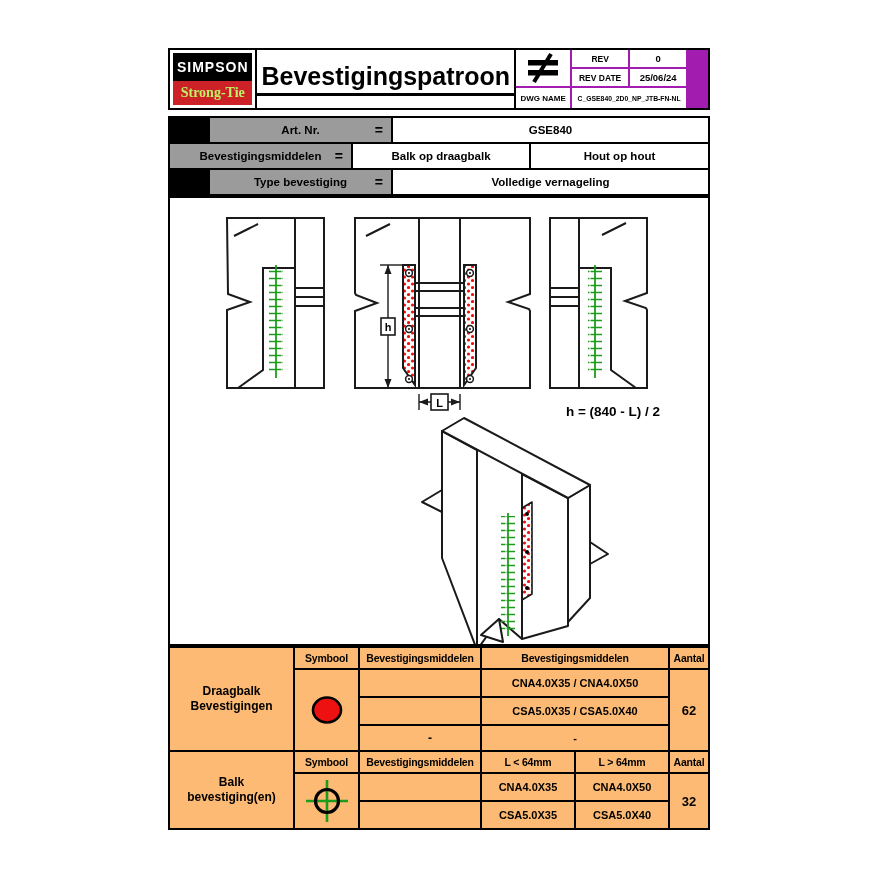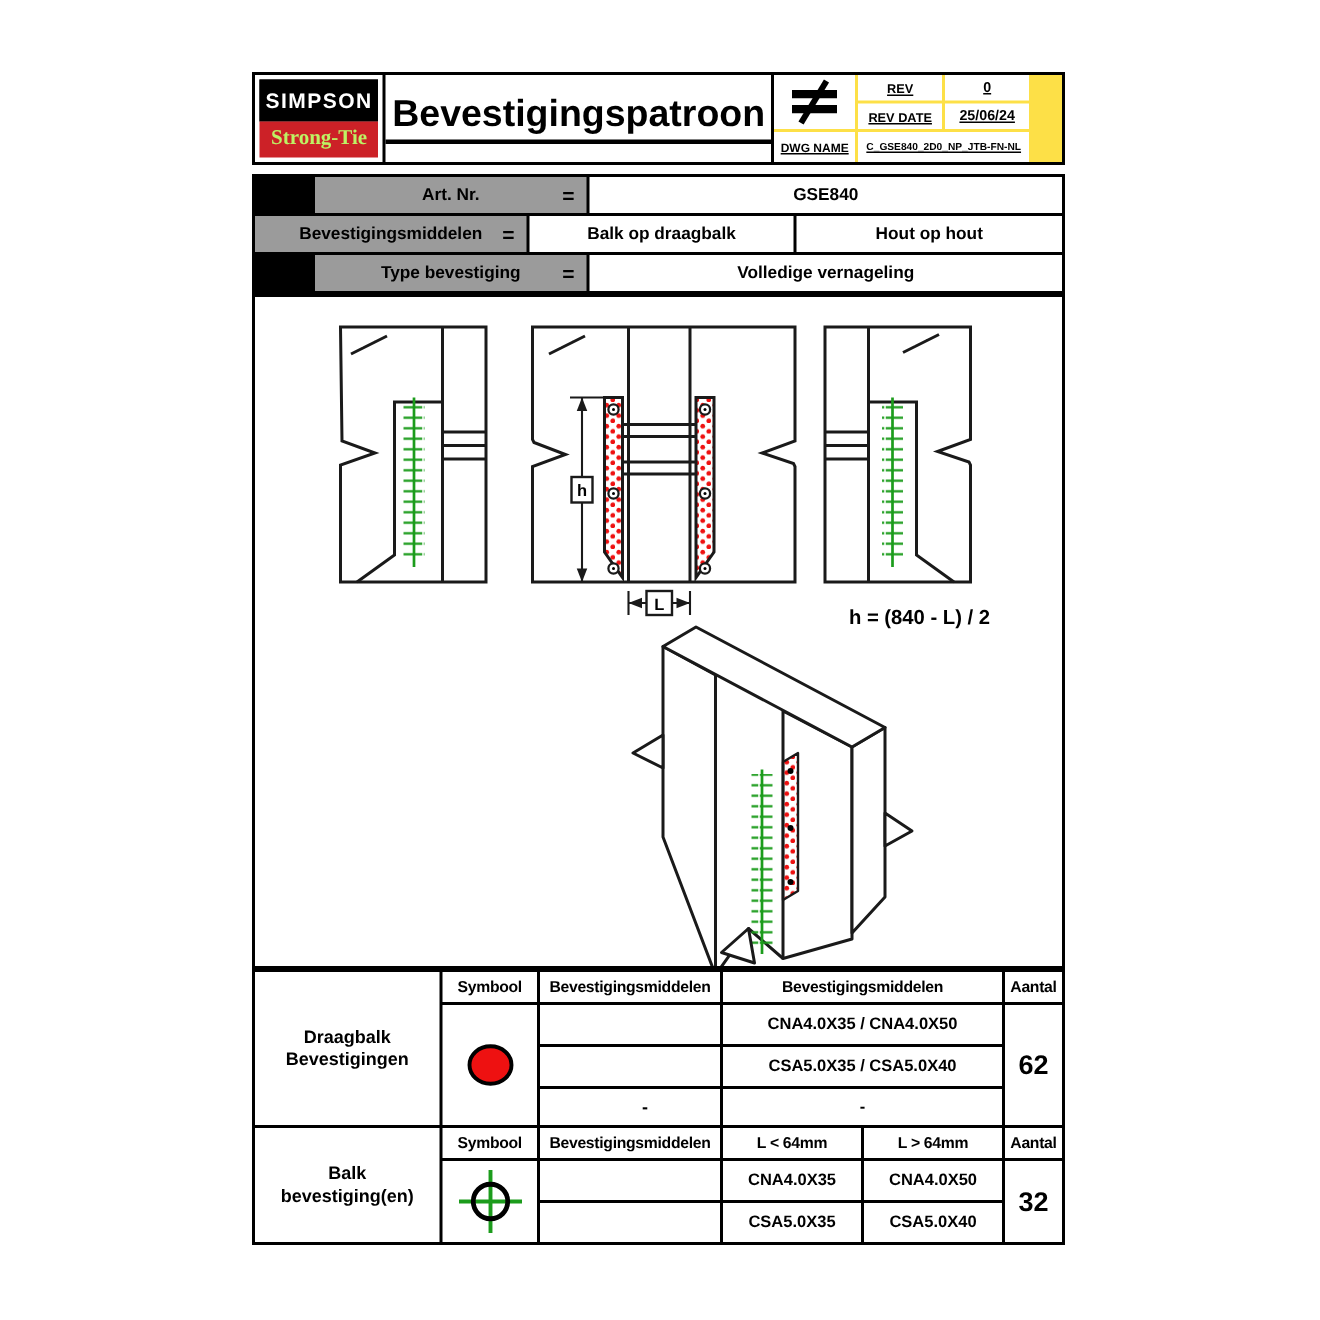--- a/index.html
+++ b/index.html
@@ -9,22 +9,22 @@
 
   
   .title-block{height:62px;border:2px solid #000;display:flex;background:#fff;}
   .logo-box{width:90px;border-right:2px solid #000;padding:3px 3px;display:flex;flex-direction:column;}
   .logo-simpson{background:#000;color:#fff;height:28px;display:flex;align-items:center;justify-content:center;
     font-weight:bold;font-size:14px;letter-spacing:1px;border:1px solid #000;}
   .logo-strongtie{background:#cc2127;color:#bef264;height:24px;display:flex;align-items:center;justify-content:center;
     font-family:"Liberation Serif",serif;font-weight:bold;font-size:14px;}
   .title-cell{flex:1;display:flex;align-items:center;justify-content:center;}
   .title-text{font-size:25px;font-weight:bold;border-bottom:3px solid #000;padding:0 4px 2px 4px;white-space:nowrap;}
-  .rev-block{width:200px;border-left:2px solid #000;background:#fde047;display:grid;
-    grid-template-columns:54px 56px 56px;grid-template-rows:17px 17px 20px;gap:2px;text-decoration:underline;}
+  .rev-block{width:200px;border-left:2px solid #000;background:#a21caf;display:grid;
+    grid-template-columns:54px 56px 56px;grid-template-rows:17px 17px 20px;gap:2px;}
   .rev-block>div{background:#fff;display:flex;align-items:center;justify-content:center;overflow:hidden;}
   .neq-cell{grid-row:1/3;grid-column:1;}
   .rev-lbl{font-size:8.5px;font-weight:bold;}
   .rev-val{font-size:9.5px;font-weight:bold;}
   .dwg-lbl{grid-row:3;grid-column:1;font-size:8px;font-weight:bold;}
   .dwg-val{grid-row:3;grid-column:2/4;font-size:6.8px;font-weight:bold;white-space:nowrap;}
 
   .spacer{height:6px;background:#fff;}
 
   
@@ -37,26 +37,26 @@
   .plabel{background:#9b9b9b;position:relative;}
   .plabel .eq{position:absolute;right:8px;font-size:14px;}
 
   
   .drawing{border:2px solid #000;height:450px;background:#fff;}
 
   
   .ftable{border:2px solid #000;background:#000;display:grid;gap:2px;}
   .t1{grid-template-columns:123px 63px 120px 186px 38px;grid-template-rows:20px 26px 26px 24px;}
   .t2{grid-template-columns:123px 63px 120px 92px 92px 38px;grid-template-rows:20px 26px 26px;}
-  .ftable>div{background:#ffffff;display:flex;align-items:center;justify-content:center;overflow:hidden;}
+  .ftable>div{background:#fdba74;display:flex;align-items:center;justify-content:center;overflow:hidden;}
   .th{background:#9b9b9b;font-size:10.5px;font-weight:bold;letter-spacing:-0.2px;}
   .rowlabel{background:#9b9b9b;font-size:12px;font-weight:bold;flex-direction:column;line-height:1.25;}
   .fast{justify-content:flex-start;padding-left:20px;gap:22px;font-weight:bold;font-size:12px;flex-direction:column;}
   .val{font-size:11px;font-weight:bold;}
-  .aantal{font-size:18px;font-weight:bold;}
+  .aantal{font-size:13px;font-weight:bold;}
   .span3r{grid-row:2/5;}
   .span2r{grid-row:2/4;}
   svg{display:block;}
 </style>
 </head>
 <body>
 
 <div id="frame">
 
   <div class="title-block">

